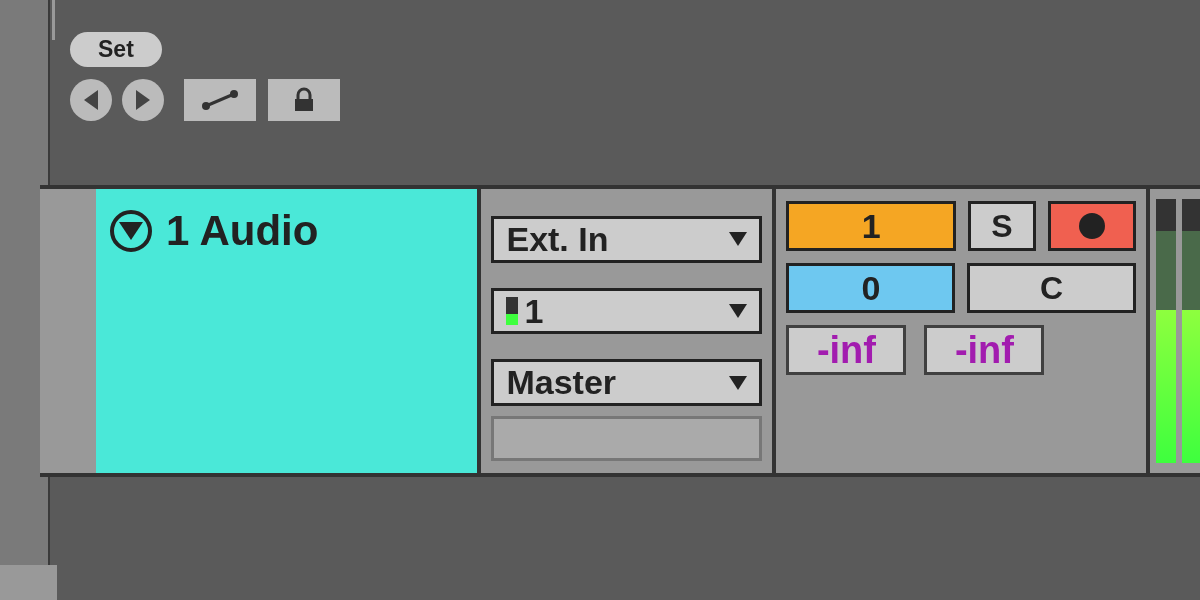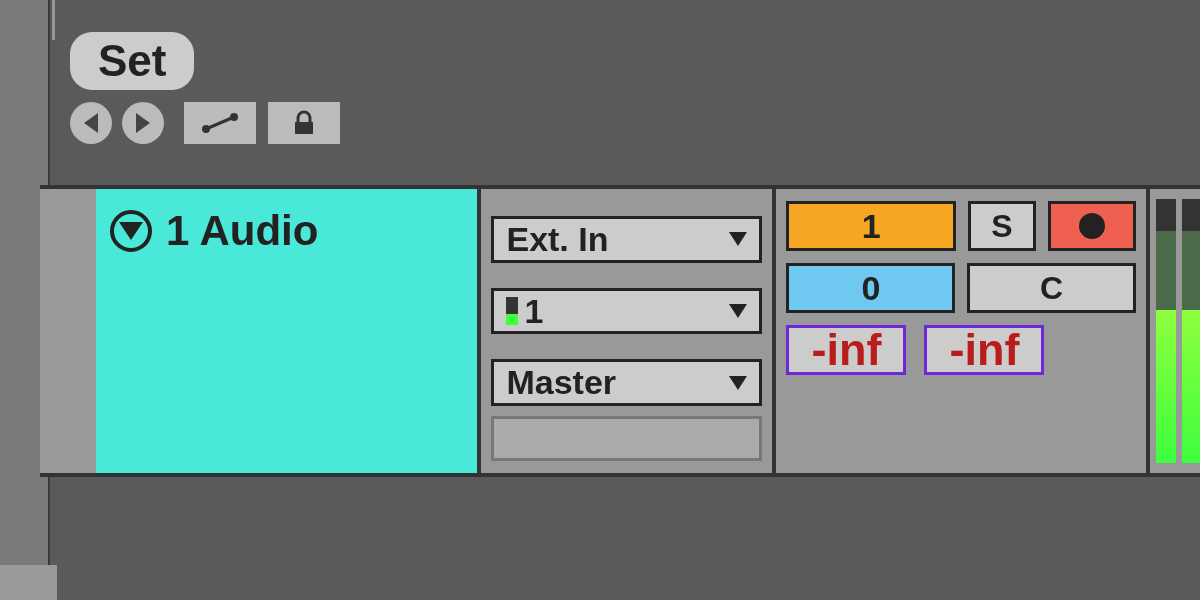--- a/index.html
+++ b/index.html
@@ -38,21 +38,21 @@
       width: 1130px;
       height: 130px;
       background: #5a5a5a;
     }
     
     .set-button {
       display: inline-block;
       background: #cccccc;
       border-radius: 22px;
       padding: 4px 28px;
-      font-size: 44px;
+      font-size: 23px;
       font-weight: bold;
       color: #222;
       cursor: pointer;
     }
     
     .nav-row {
       margin-top: 12px;
       display: flex;
       align-items: center;
       gap: 10px;
@@ -280,27 +280,27 @@
       font-size: 32px;
       font-weight: bold;
       color: #222;
       cursor: pointer;
     }
     
     .vol-display {
       width: 120px;
       height: 50px;
       background: #cccccc;
-      border: 3px solid #6d28d9;
-      display: flex;
-      align-items: center;
-      justify-content: center;
-      font-size: 45px;
-      font-weight: bold;
-      color: #b91c1c;
+      border: 3px solid #404040;
+      display: flex;
+      align-items: center;
+      justify-content: center;
+      font-size: 38px;
+      font-weight: bold;
+      color: #a21caf;
       cursor: pointer;
     }
     
     .meters-panel {
       flex: 1;
       background: #999;
       border-top: 4px solid #333;
       border-bottom: 4px solid #333;
       display: flex;
       align-items: stretch;

